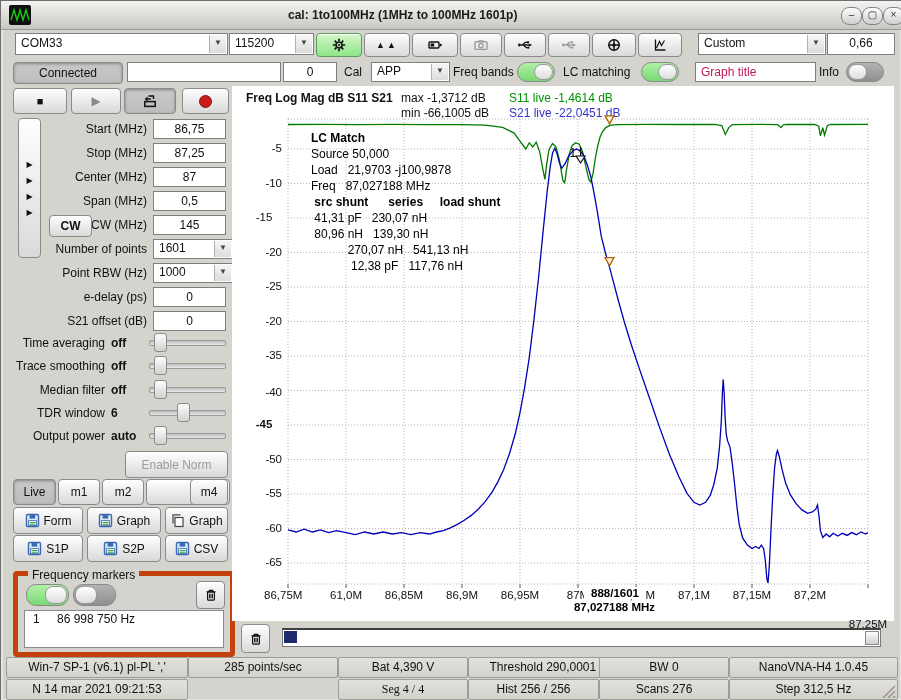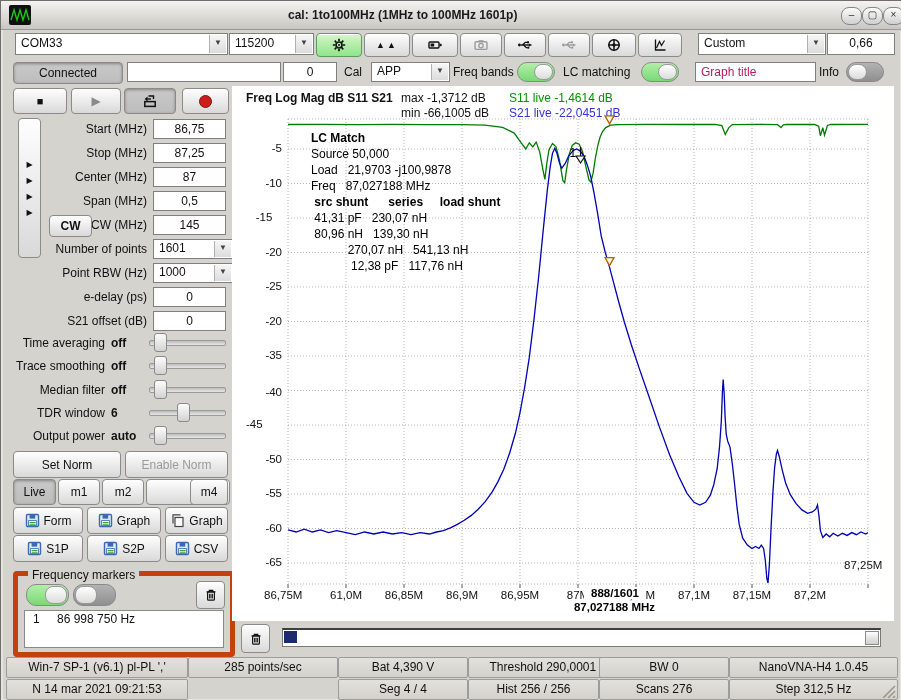--- a/index.html
+++ b/index.html
@@ -229,21 +229,20 @@
         <div class="thumb" style="left:28px;"></div>
       </div>
       <div class="lbl" style="left: 0px; top: 428.2px; width: 104px; text-align: right;">Output power</div>
       <div class="lbl b" style="left: 110px; top: 428.2px; font-weight: bold;">auto</div>
       <div class="slider" style="left: 148px; top: 425.2px; width: 77px;">
         <div class="track"></div>
         <div class="thumb" style="left:5px;"></div>
       </div>
     </div>
 
-  <div class="btn" style="left:12px;top:450px;width:106px;height:25px;">Set Norm</div>
   <div class="btn disabled" style="left:124px;top:450px;width:101px;height:25px;">Enable Norm</div>
 
   <div id="membtns">
       <div class="btn pressed" style="left: 12px; top: 478px; width: 41px; height: 24px;">Live</div>
       <div class="btn" style="left: 57px; top: 478px; width: 40px; height: 24px;">m1</div>
       <div class="btn" style="left: 101px; top: 478px; width: 40px; height: 24px;">m2</div>
       <div class="btn" style="left: 145px; top: 478px; width: 40px; height: 24px; padding-left: 42px;">m3</div>
       <div class="btn" style="left: 189px; top: 478px; width: 36px; height: 24px;">m4</div>
     </div>
   <div id="savebtns">
@@ -398,32 +397,32 @@
         <div class="axlab" style="left: 32px; top: 503px; width: 48px; text-align: left;">86,75M</div>
         <div class="axlab" style="left: 90px; top: 503px; width: 48px; text-align: center;">61,0M</div>
         <div class="axlab" style="left: 148px; top: 503px; width: 48px; text-align: center;">86,85M</div>
         <div class="axlab" style="left: 206px; top: 503px; width: 48px; text-align: center;">86,9M</div>
         <div class="axlab" style="left: 264px; top: 503px; width: 48px; text-align: center;">86,95M</div>
         <div class="axlab" style="left: 322px; top: 503px; width: 48px; text-align: center;">87M</div>
         <div class="axlab" style="left: 380px; top: 503px; width: 48px; text-align: center;">87,05M</div>
         <div class="axlab" style="left: 438px; top: 503px; width: 48px; text-align: center;">87,1M</div>
         <div class="axlab" style="left: 496px; top: 503px; width: 48px; text-align: center;">87,15M</div>
         <div class="axlab" style="left: 554px; top: 503px; width: 48px; text-align: center;">87,2M</div>
-        <div class="axlab" style="left: 612px; top: 473px; width: 48px; ">87,25M</div>
+        <div class="axlab" style="left: 612px; top: 532px; width: 48px; text-align: center;">87,25M</div>
       </div>
     <div id="ylabels">
         <div class="axlab" style="left: 14px; top: 56px; width: 36px; text-align: right;">-5</div>
         <div class="axlab" style="left: 14px; top: 90.5px; width: 36px; text-align: right;">-10</div>
         <div class="axlab" style="left: 14px; top: 125px; width: 36px; text-align: center;">-15</div>
         <div class="axlab" style="left: 14px; top: 159.5px; width: 36px; text-align: right;">-20</div>
         <div class="axlab" style="left: 14px; top: 194px; width: 36px; text-align: right;">-25</div>
         <div class="axlab" style="left: 14px; top: 228.5px; width: 36px; text-align: right;">-20</div>
         <div class="axlab" style="left: 14px; top: 263px; width: 36px; text-align: right;">-35</div>
         <div class="axlab" style="left: 14px; top: 300px; width: 36px; text-align: right;">-40</div>
-        <div class="axlab" style="left: 14px; top: 332px; width: 36px; text-align: left;">-45</div>
+        <div class="axlab" style="left: 14px; top: 332px; width: 36px; text-align: center; font-weight: bold;">-45</div>
         <div class="axlab" style="left: 14px; top: 366.5px; width: 36px; text-align: right;">-50</div>
         <div class="axlab" style="left: 14px; top: 401px; width: 36px; text-align: right;">-55</div>
         <div class="axlab" style="left: 14px; top: 435.5px; width: 36px; text-align: right;">-60</div>
         <div class="axlab" style="left: 14px; top: 470px; width: 36px; text-align: right;">-65</div>
       </div>
     <div class="livelab" style="left:352px;top:501px;width:62px;">888/1601</div>
     <div class="livelab" style="left:330px;top:515px;width:105px;background:transparent;">87,027188 MHz</div>
   </div>
 
   <div class="btn" style="left:240px;top:623px;width:27px;height:27px;">
@@ -440,21 +439,21 @@
 
   <div id="statusbar">
       <div class="sbcell" style="left: 5px; top: 656px; width: 180px;">Win-7 SP-1 (v6.1) pl-PL ','</div>
       <div class="sbcell" style="left: 187px; top: 656px; width: 148px;">285 points/sec</div>
       <div class="sbcell" style="left: 337px; top: 656px; width: 128px;">Bat 4,390 V</div>
       <div class="sbcell" style="left: 467px; top: 656px; width: 129px; padding-left: 16px;">Threshold 290,0001 M</div>
       <div class="sbcell" style="left: 598px; top: 656px; width: 128px;">BW 0</div>
       <div class="sbcell" style="left: 728px; top: 656px; width: 167px;">NanoVNA-H4 1.0.45</div>
       <div class="sbcell" style="left: 5px; top: 678px; width: 180px;">N 14 mar 2021 09:21:53</div>
       <div class="sbcell" style="left: 187px; top: 715px; width: 148px;">Points     0 /  1601</div>
-      <div class="sbcell" style="left: 337px; top: 678px; width: 128px;">Seg 4 / 4</div>
+      <div class="sbcell" style="left: 337px; top: 678px; width: 128px; font-family: Liberation Serif, serif;">Seg 4 / 4</div>
       <div class="sbcell" style="left: 467px; top: 678px; width: 129px;">Hist 256 / 256</div>
       <div class="sbcell" style="left: 598px; top: 678px; width: 128px;">Scans 276</div>
       <div class="sbcell" style="left: 728px; top: 678px; width: 167px;">Step 312,5 Hz</div>
     </div>
 
   <svg style="position:absolute;left:880px;top:683px;" width="17" height="14">
     <path d="M14 2 L2 14 M14 7 L7 14 M14 12 L12 14" stroke="#9a9890" stroke-width="1.6" fill="none"></path>
   </svg>
 </div>
 

